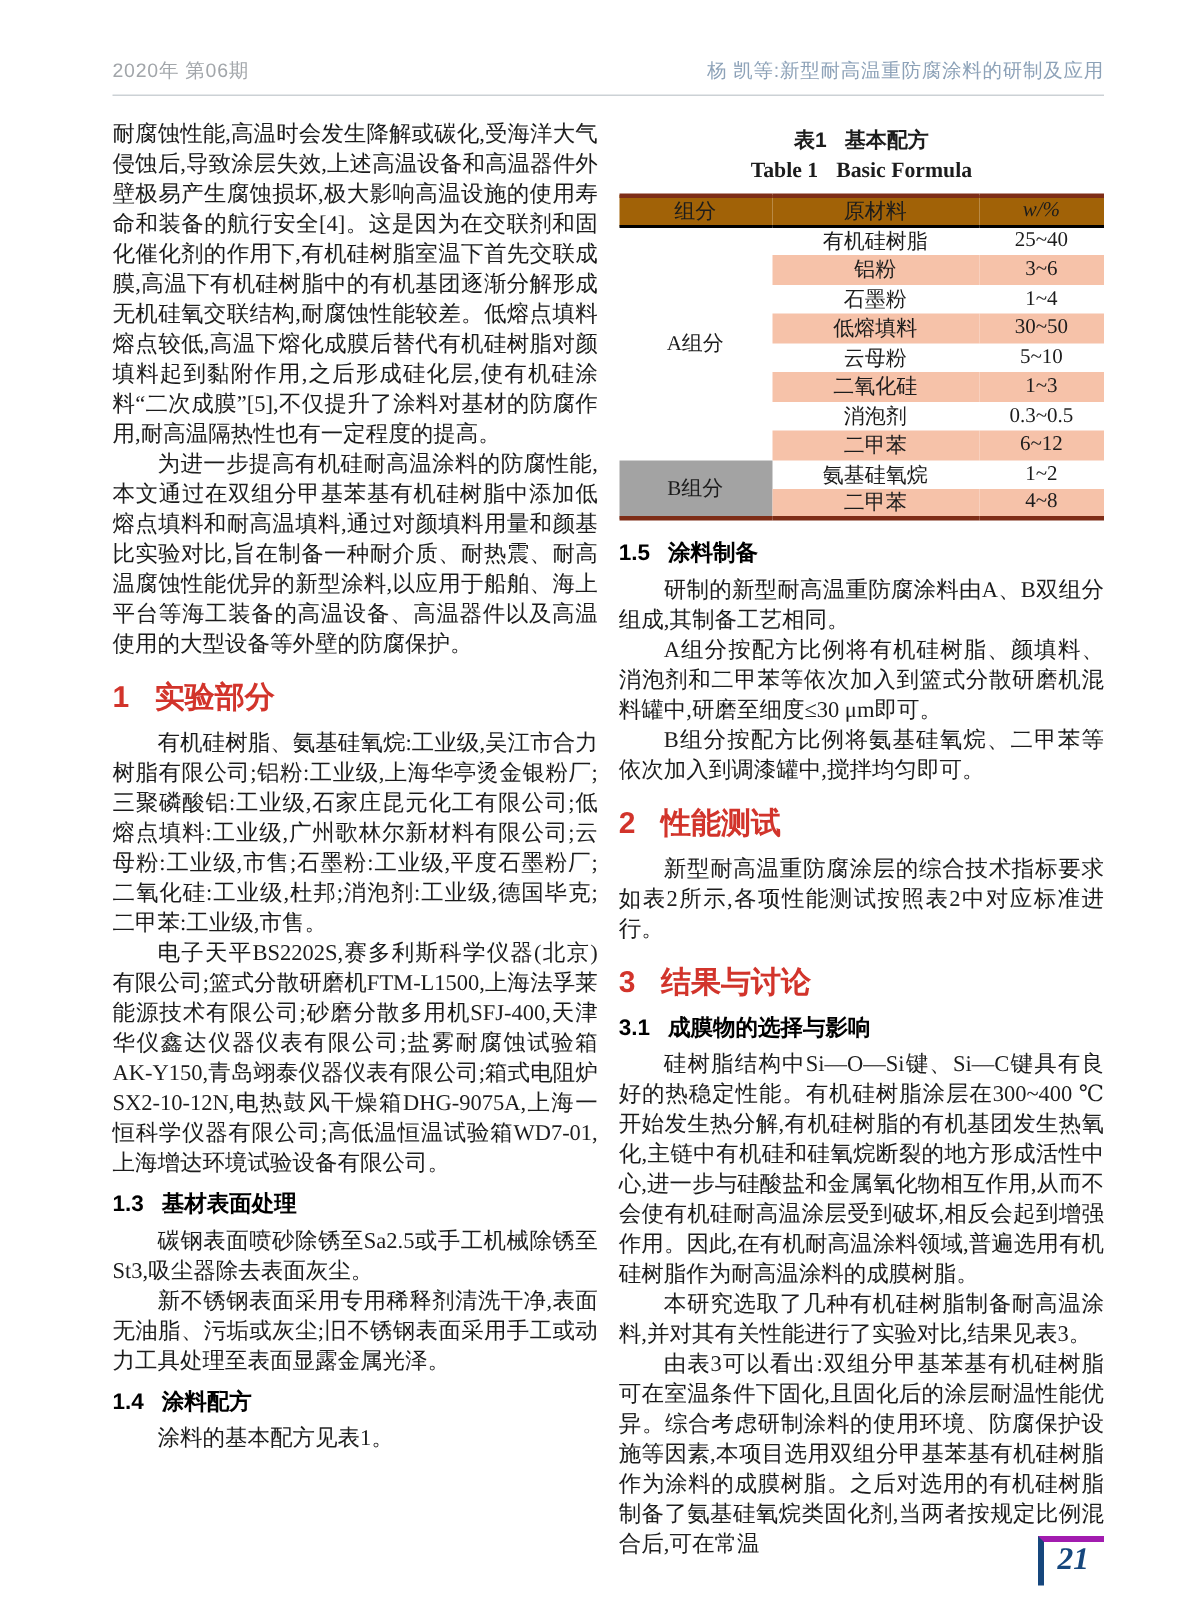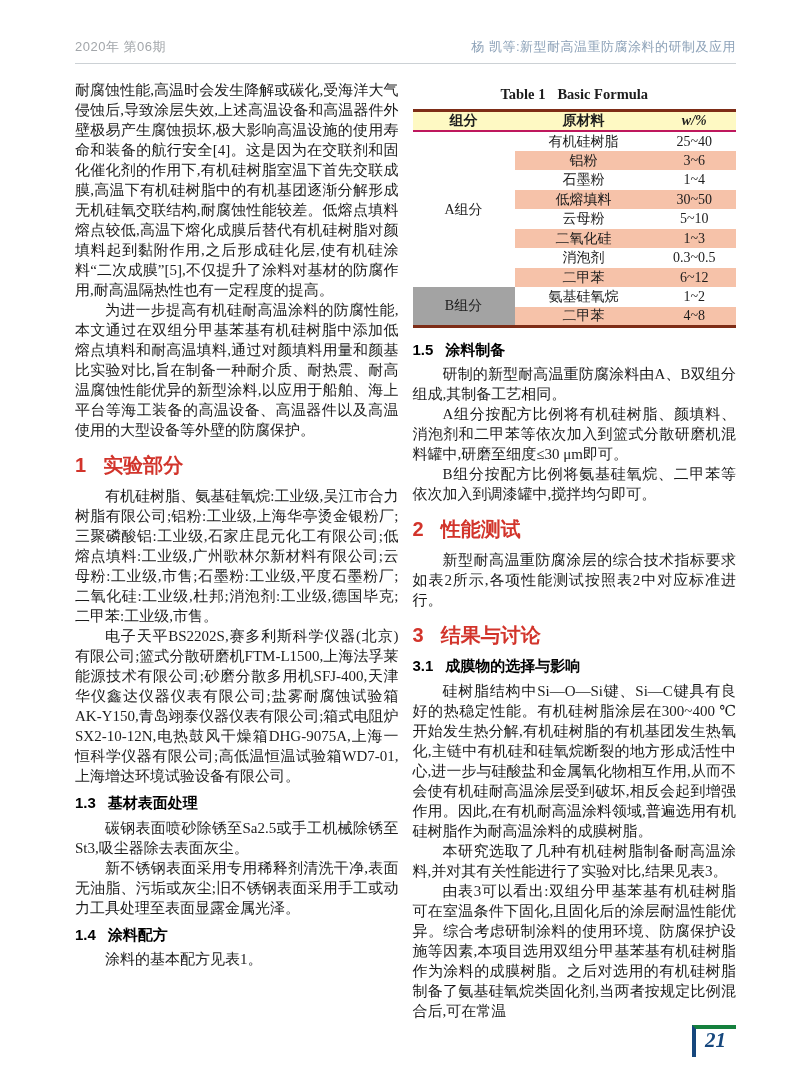--- a/index.html
+++ b/index.html
@@ -49,21 +49,21 @@
     text-align:center; font-family:"Liberation Serif","DejaVu Serif",serif;
     font-weight:bold; font-size:14.5px; line-height:1.4; margin-bottom:5px;
   }
   .tbl-title-en .gap { display:inline-block; width:12px; }
   table.formula {
     width:100%; border-collapse:collapse; font-size:14px;
     border-top:3px solid #7e2d17; border-bottom:3px solid #7e2d17;
   }
   table.formula th, table.formula td { height:19.5px; padding:0 2px; font-weight:normal; }
   table.formula thead th {
-    background:#fef9c3; border-bottom:2px solid #be185d; font-weight:bold;
+    background:#a16207; border-bottom:2px solid #000000; font-weight:normal;
   }
   th.c-grp, td.c-grp { width:102px; text-align:center; }
   th.c-mat { text-align:center; }
   td.c-mat { width:138px; text-align:center; padding-left:28px; }
   th.c-val, td.c-val { text-align:center; }
   th.c-val { font-style:italic; }
   td.alt { background:#f6c2a9; }
   td.grp-b { background:#a3a3a3; }
   
   .footer {
@@ -73,21 +73,21 @@
   .footer-text { text-align:right; margin-right:7px; padding-bottom:3px; }
   .footer-zh {
     font-family:"Liberation Sans","DejaVu Sans",sans-serif;
     font-size:15px; color:#44566b; font-weight:bold; letter-spacing:1px; line-height:1.2;
   }
   .footer-en {
     font-family:"Liberation Sans","DejaVu Sans",sans-serif;
     font-size:8px; color:#b2b6ba; line-height:1.3;
   }
   .pagenum-box {
-    border-left:4px solid #16477d; border-top:4px solid #15803d;
+    border-left:4px solid #16477d; border-top:4px solid #a21caf;
     padding:1px 10px 6px 9px;
   }
   .pagenum {
     font-family:"Liberation Serif","DejaVu Serif",serif; font-style:italic;
     font-weight:bold; font-size:21px; color:#16477d; line-height:1;
   }
 </style>
 </head>
 <body>
 
@@ -123,20 +123,23 @@
       <div class="h2">
         <span class="num">1.4</span>
         <span>涂料配方</span>
       </div>
       <p class="ind">涂料的基本配方见表1。</p>
     </div>
 
     <div class="col">
 
       <div class="tbl-wrap">
+        <div class="tbl-title-zh">
+          <span>表1</span><span class="gap"></span><span>基本配方</span>
+        </div>
         <div class="tbl-title-en">
           <span>Table 1</span><span class="gap"></span><span>Basic Formula</span>
         </div>
         <table class="formula">
           <thead>
             <tr>
               <th class="c-grp">组分</th>
               <th class="c-mat">原材料</th>
               <th class="c-val">w/%</th>
             </tr>

